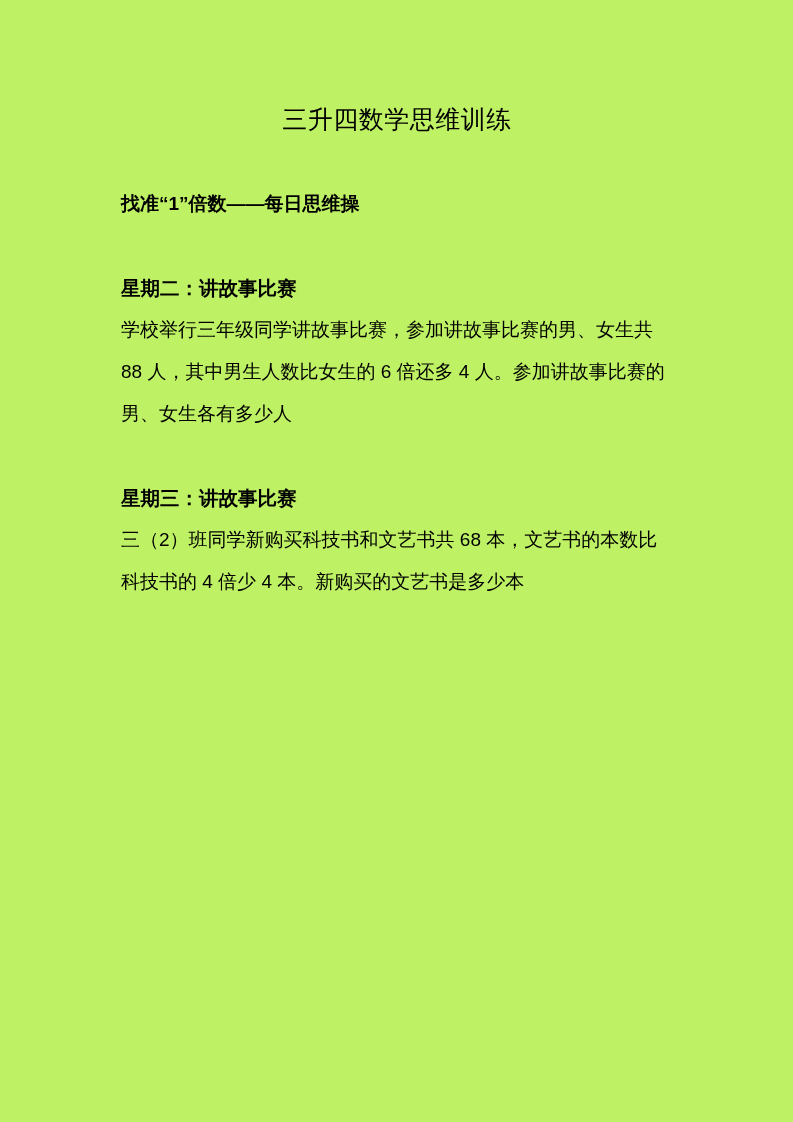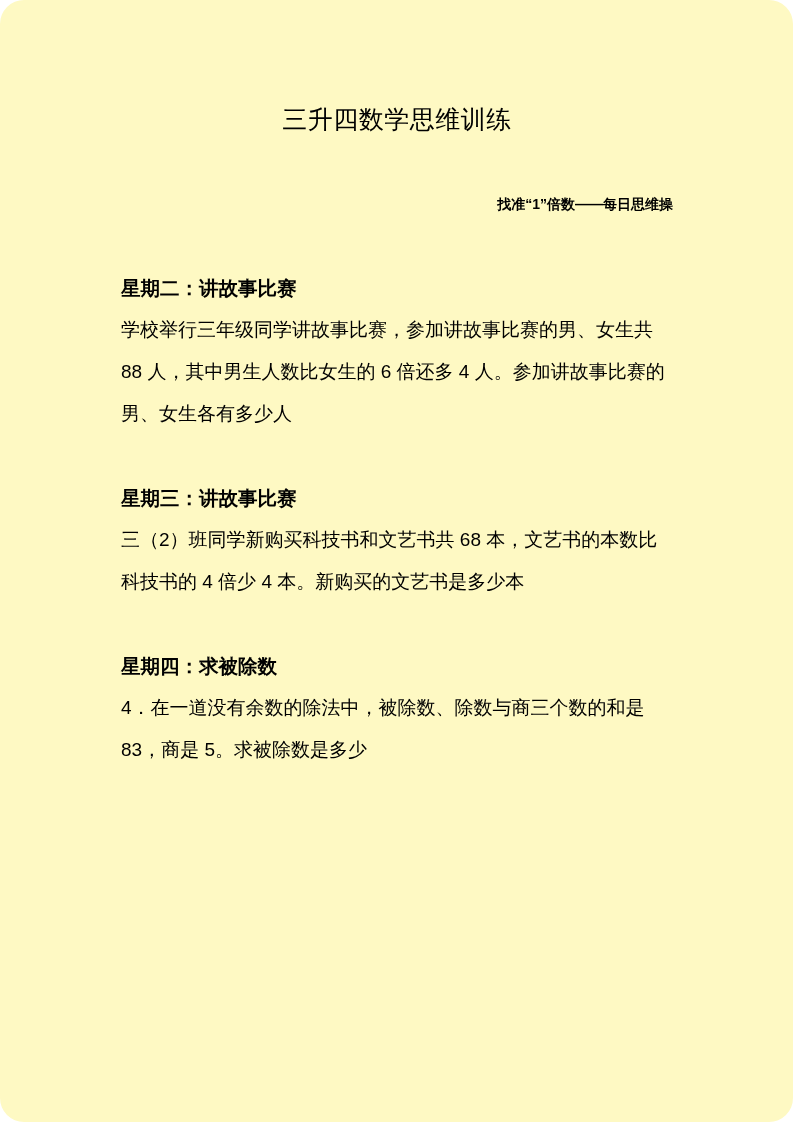--- a/index.html
+++ b/index.html
@@ -12,40 +12,38 @@
     height: 1122px;
     overflow: hidden;
     font-family: "Liberation Sans", sans-serif;
     color: #000000;
   }
   .page {
     box-sizing: border-box;
     width: 793px;
     height: 1122px;
     padding: 103px 120px 8px 121px;
-    background: #fef9c3;
-    border-radius: 24px;
+    background: #bef264;
   }
   .doc-title {
     font-size: 25px;
     font-weight: 400;
     line-height: 32px;
     text-align: center;
     margin: 0;
     letter-spacing: 0.5px;
   }
   .content {
     font-size: 19px;
     line-height: 42px;
   }
   .intro-heading {
     margin-top: 48px;
     font-weight: 700;
-    font-size: 14px;
-    text-align: right;
+    font-size: 19px;
   }
   .section {
     margin-top: 42px; 
   }
   .day-heading {
     font-weight: 700;
     font-size: 19.5px;
   }
   .problem-text {
     font-weight: 400;
@@ -68,19 +66,15 @@
     <div class="section">
       <div class="day-heading">星期二：讲故事比赛</div>
       <div class="problem-text">学校举行三年级同学讲故事比赛，参加讲故事比赛的男、女生共 88 人，其中男生人数比女生的 6 倍还多 4 人。参加讲故事比赛的男、女生各有多少人</div>
     </div>
 
     <div class="section">
       <div class="day-heading">星期三：讲故事比赛</div>
       <div class="problem-text">三（2）班同学新购买科技书和文艺书共 68 本，文艺书的本数比科技书的 4 倍少 4 本。新购买的文艺书是多少本</div>
     </div>
 
-    <div class="section">
-      <div class="day-heading">星期四：求被除数</div>
-      <div class="problem-text">4．在一道没有余数的除法中，被除数、除数与商三个数的和是 83，商是 5。求被除数是多少</div>
-    </div>
 
   </div>
 </div>
 
 </body></html>

